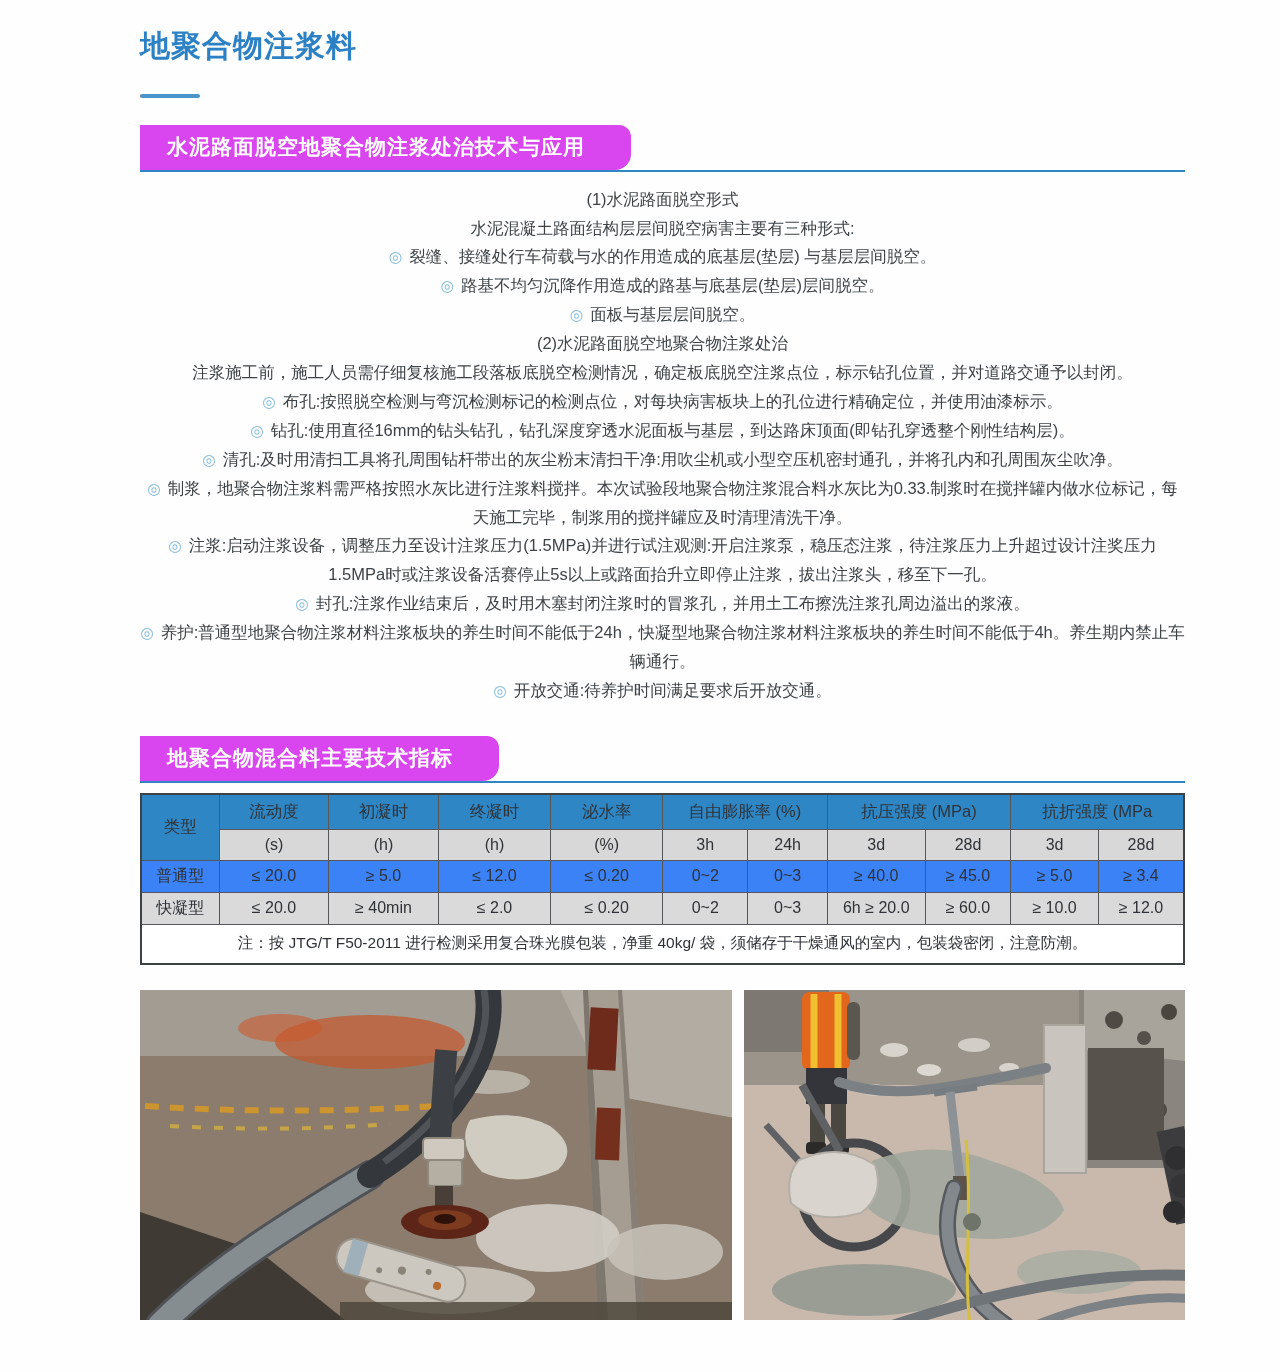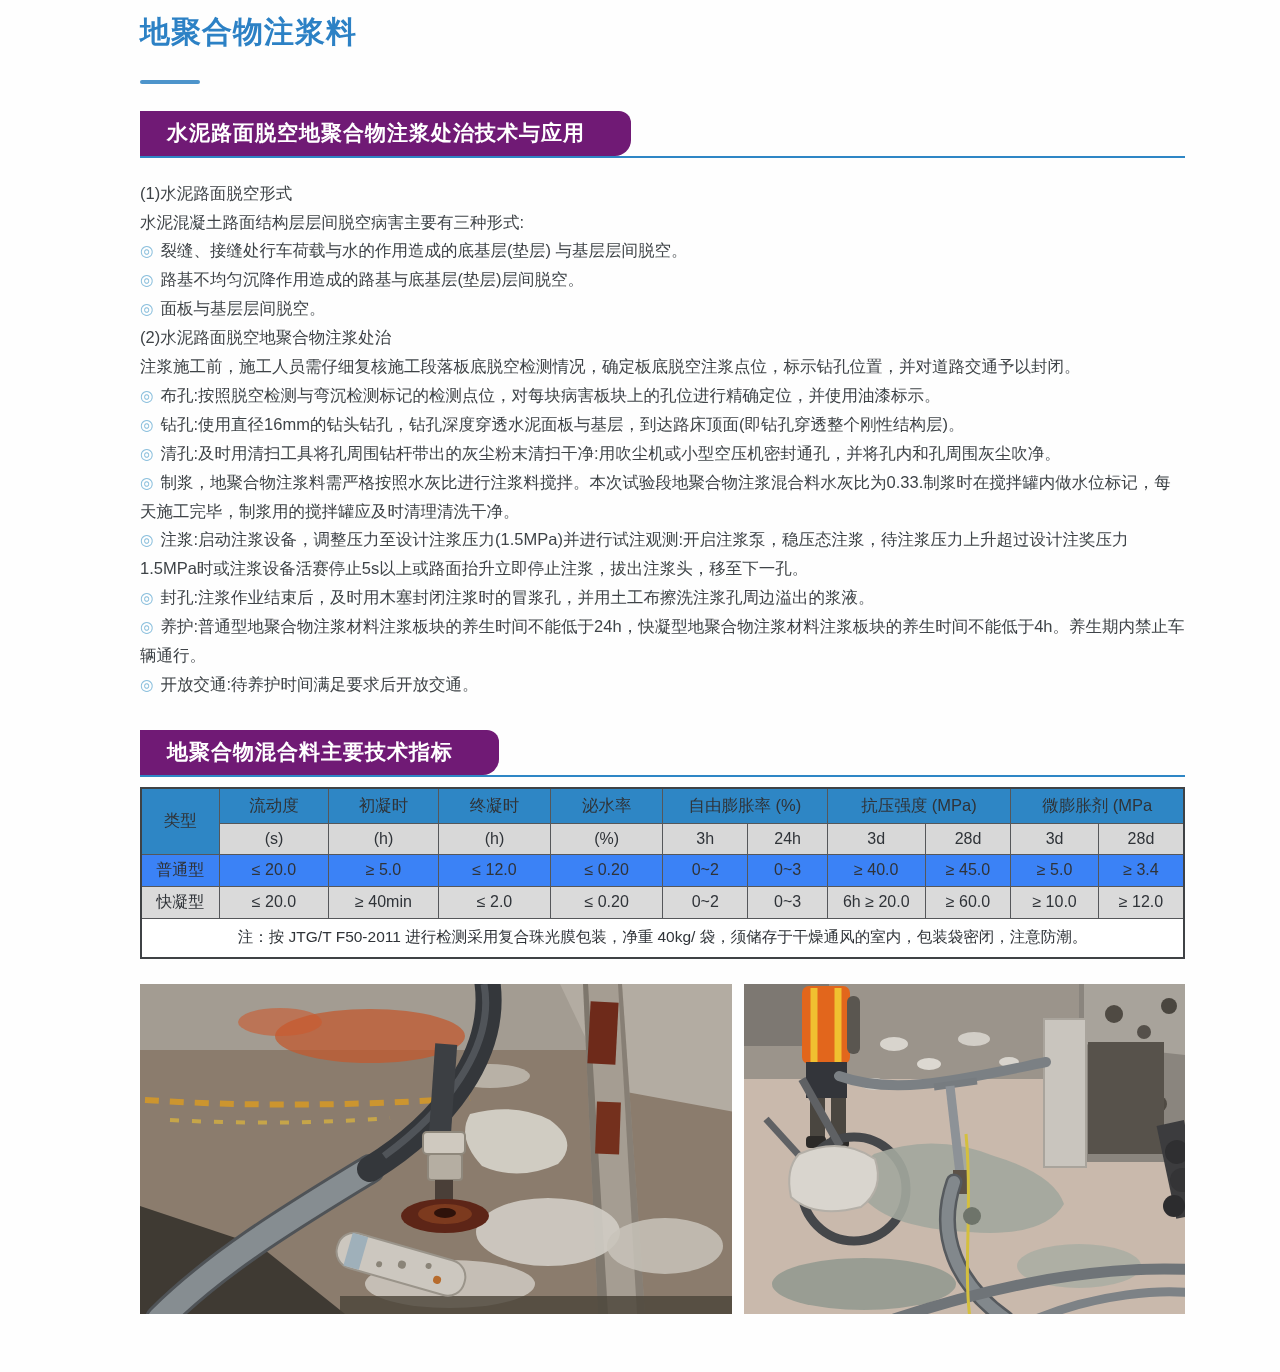--- a/index.html
+++ b/index.html
@@ -4,37 +4,37 @@
 <style>
   html,body { margin:0; padding:0; }
   body {
     width:1280px; height:1372px;
     background:#ffffff;
     font-family:"Liberation Sans","DejaVu Sans",sans-serif;
   }
   .page { position:relative; width:1280px; height:1372px; overflow:hidden; background:#fefefe; }
   .content { padding:0 95px 0 140px; }
 
-  .title { font-size:30px; font-weight:bold; color:#2c81c5; margin:0; padding-top:12px; letter-spacing:1px; }
+  .title { font-size:30px; font-weight:bold; color:#2c81c5; margin:0; padding-top:26px; letter-spacing:1px; }
   .title-dash { width:60px; height:4px; background:#4d94cb; border-radius:2px; margin-top:27px; }
 
   .intro { margin:29px 0 0 0; font-size:16.5px; line-height:1.76; color:#3e4347; text-indent:2em; }
 
   .banner { border-bottom:2px solid #2e86c5; line-height:0; }
   .banner-1 { margin-top:27px; }
   .banner-2 { margin-top:31px; }
   .banner-tab {
     display:inline-block; line-height:1.05;
-    background:#701a75; color:#ffffff;
+    background:#d946ef; color:#ffffff;
     font-size:21px; font-weight:bold; letter-spacing:1px;
     padding:11px 46px 12px 27px;
     border-radius:0 12px 16px 0;
   }
 
-  .paras { padding-top:21px; }
+  .paras { padding-top:13px;text-align:center; }
   .para { margin:0; font-size:16.5px; line-height:1.74; color:#3e4347; }
   .bullet-icon { color:#8cc0dd; margin-right:7px; font-size:15.5px; }
 
   .spec-table {
     width:100%; border-collapse:collapse; margin-top:10px;
     table-layout:fixed; border:2px solid #3f4245;
   }
   .spec-table th, .spec-table td {
     border:1px solid #55575a; text-align:center; vertical-align:middle;
     font-weight:normal; color:#2f3338; padding:0 2px; overflow:hidden;
@@ -102,21 +102,21 @@
       </colgroup>
       <tbody>
           <tr>
         <th rowspan="2" class="h-blue">类型</th>
         <th class="h-blue">流动度</th>
         <th class="h-blue">初凝时</th>
         <th class="h-blue">终凝时</th>
         <th class="h-blue">泌水率</th>
         <th colspan="2" class="h-blue">自由膨胀率 (%)</th>
         <th colspan="2" class="h-blue">抗压强度 (MPa)</th>
-        <th colspan="2" class="h-blue">微膨胀剂 (MPa</th>
+        <th colspan="2" class="h-blue">抗折强度 (MPa</th>
       </tr>
       <tr>
         <th class="h-gray">(s)</th>
         <th class="h-gray">(h)</th>
         <th class="h-gray">(h)</th>
         <th class="h-gray">(%)</th>
         <th class="h-gray">3h</th>
         <th class="h-gray">24h</th>
         <th class="h-gray">3d</th>
         <th class="h-gray">28d</th>

